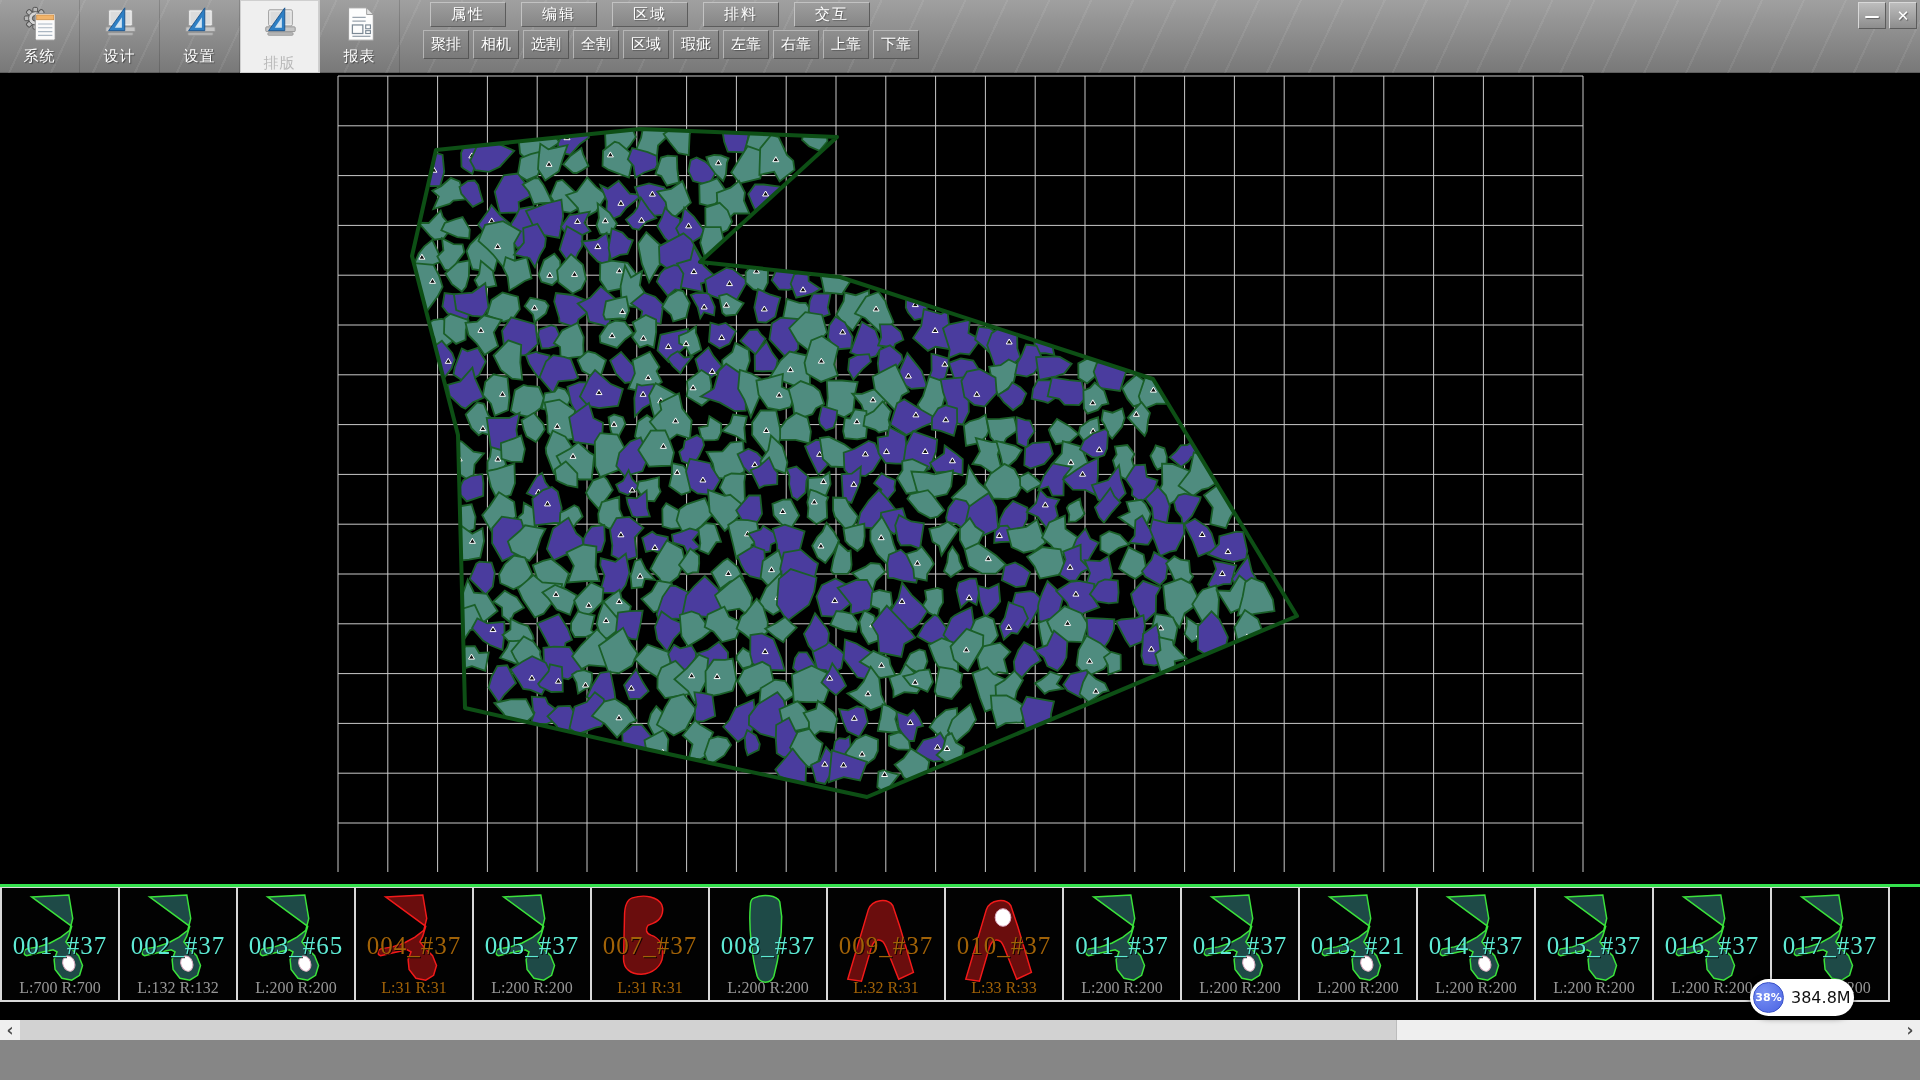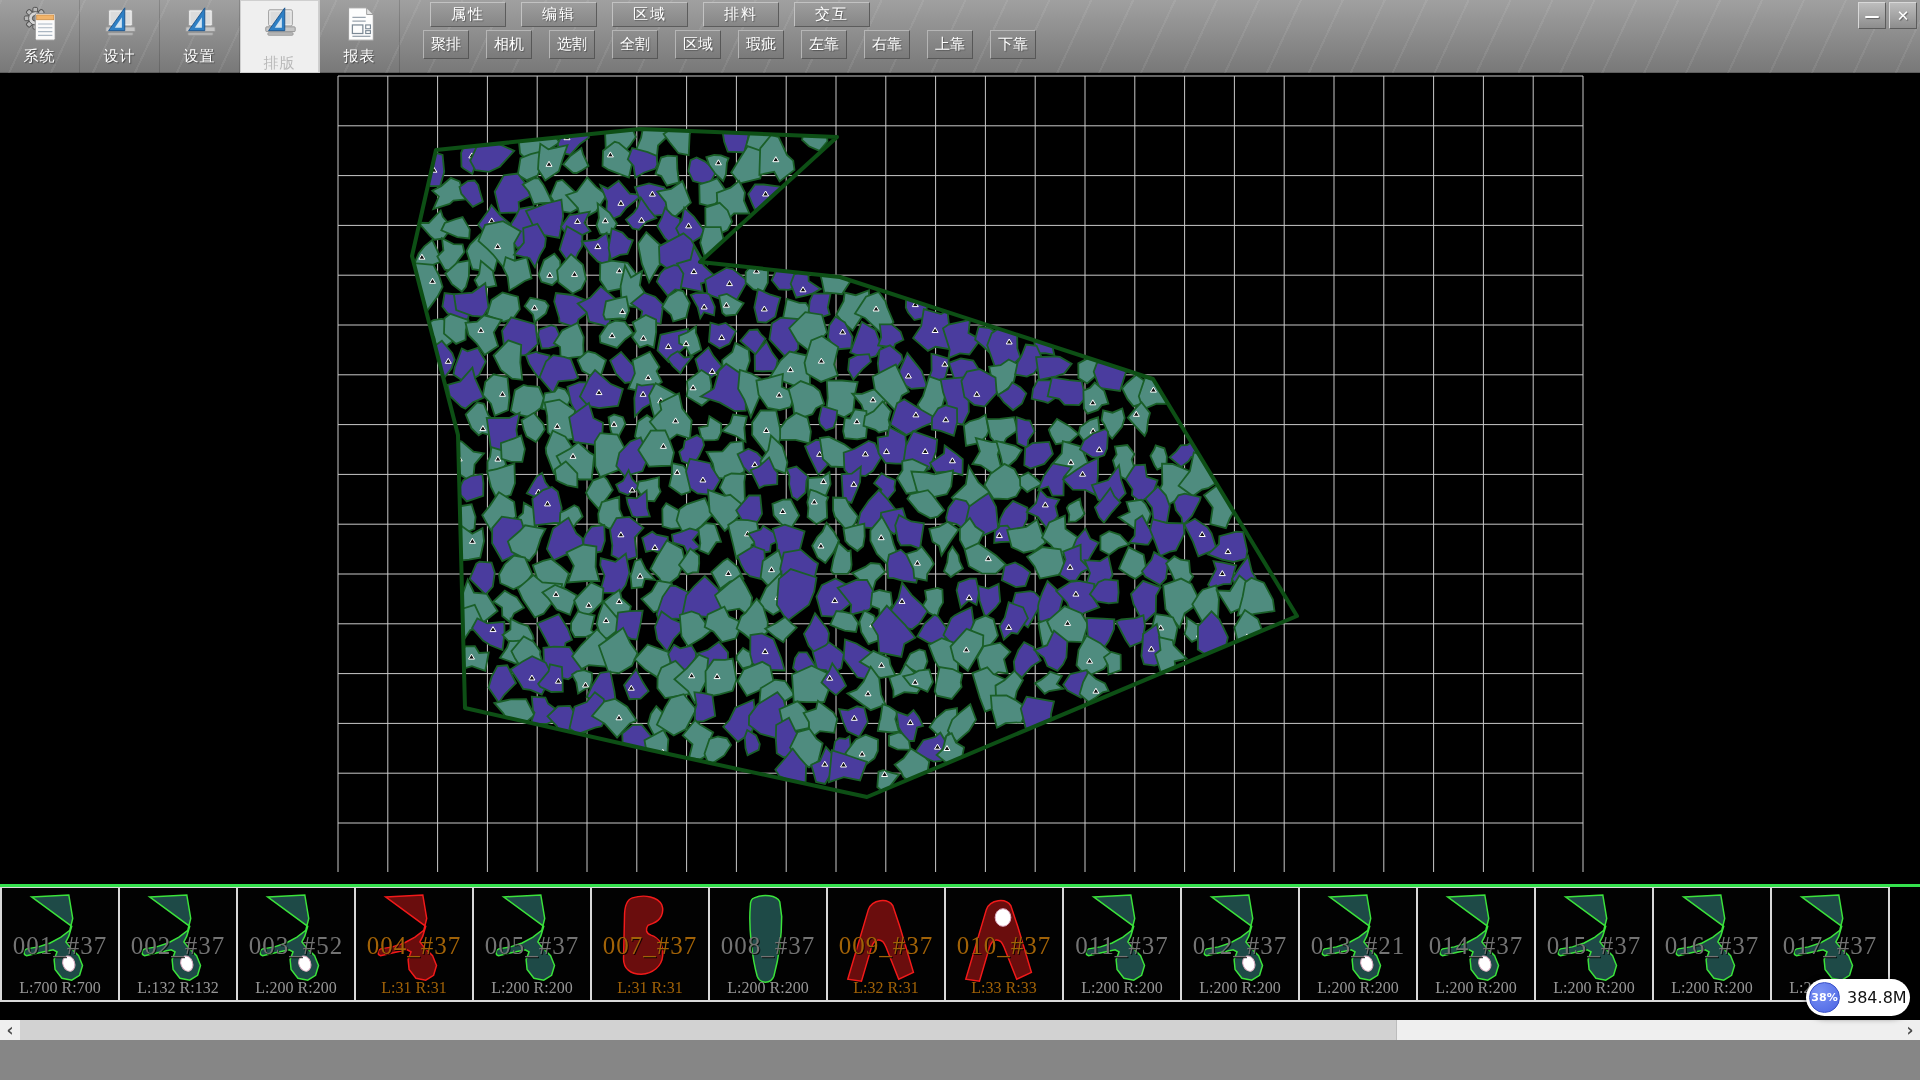--- a/index.html
+++ b/index.html
@@ -40,21 +40,21 @@
   .big-icon{width:40px;height:44px;display:flex;align-items:center;justify-content:center;}
 
   #menu-bar{position:absolute;left:430px;top:2px;display:flex;gap:15px;}
   .menu-btn{
     width:76px;height:25px;display:flex;align-items:center;justify-content:center;
     background:linear-gradient(#9d9d9d,#868686);
     border:1px solid;border-color:#c2c2c2 #5c5c5c #5c5c5c #c2c2c2;
     color:#fff;font-size:15px;letter-spacing:2px;cursor:pointer;box-sizing:border-box;
     text-shadow:1px 1px 1px rgba(0,0,0,0.35);
   }
-  #tool-bar{position:absolute;left:423px;top:30px;display:flex;gap:17px;}
+  #tool-bar{position:absolute;left:423px;top:30px;display:flex;gap:4px;}
   .tool-btn{
     width:46px;height:29px;display:flex;align-items:center;justify-content:center;
     background:linear-gradient(#8f8f8f,#7a7a7a);
     border:1px solid;border-color:#b5b5b5 #575757 #575757 #b5b5b5;
     color:#fff;font-size:15px;cursor:pointer;box-sizing:border-box;
     text-shadow:1px 1px 1px rgba(0,0,0,0.35);
   }
   #win-controls{position:absolute;right:3px;top:2px;display:flex;gap:3px;}
   .win-btn{
     width:28px;height:27px;display:flex;align-items:center;justify-content:center;
@@ -79,38 +79,38 @@
     position:absolute;left:0;top:44px;width:100%;text-align:center;
     font-family:"Liberation Serif","DejaVu Serif",serif;
     font-size:25px;letter-spacing:1px;text-shadow:1px 1px 0 rgba(0,0,0,0.8);
     pointer-events:none;
   }
   .thumb-lr{
     position:absolute;left:0;bottom:3px;width:100%;text-align:center;
     font-family:"Liberation Serif","DejaVu Serif",serif;
     font-size:16px;pointer-events:none;
   }
-  .lab-gray{color:#737373;}
+  .lab-gray{color:#5eead4;}
   .lab-gray2{color:#979797;}
   .lab-green{color:#a16207;}
 
   
   #hscroll{position:absolute;left:0;top:1020px;width:1920px;height:20px;background:#efefef;}
   .scroll-arrow{
     position:absolute;top:0;width:20px;height:20px;display:flex;align-items:center;justify-content:center;
     color:#4a4a4a;font-size:17px;font-weight:bold;cursor:pointer;background:#efefef;
   }
   .scroll-arrow.left{left:0;}
   .scroll-arrow.right{right:0;}
   #scroll-thumb{position:absolute;left:20px;top:0;width:1376px;height:20px;background:#d2d2d2;border-right:1px solid #bcbcbc;cursor:pointer;}
   #bottombar{position:absolute;left:0;top:1040px;width:1920px;height:40px;background:#868686;}
 
   
   #status-badge{
-    position:absolute;left:1806px;top:979px;width:104px;height:37px;
+    position:absolute;left:1750px;top:979px;width:104px;height:37px;
     background:#fff;border-radius:19px;display:flex;align-items:center;
     box-shadow:0 2px 6px rgba(0,0,0,0.55);
   }
   .badge-circle{
     width:31px;height:31px;border-radius:50%;margin-left:3px;
     background:radial-gradient(circle at 35% 30%,#7b93f5,#4a63e2);
     border:1px solid #3a52c8;box-sizing:border-box;
     display:flex;align-items:center;justify-content:center;
     color:#fff;font-size:11px;font-weight:bold;
   }
@@ -899,21 +899,21 @@
           <ellipse cx="60" cy="72" rx="6" ry="8" transform="rotate(-20 60 72)" fill="#ffffff" stroke="#dba8be" stroke-width="1"></ellipse>
         </svg>
         <div class="thumb-id lab-gray">002_#37</div>
         <div class="thumb-lr lab-gray2">L:132 R:132</div>
       </div>
       <div class="thumb-cell">
         <svg viewBox="0 0 100 100" width="98" height="100" class="thumb-svg">
           <path d="M22,4 L60,2 L64,26 L61,38 L52,45 L41,51 L29,55 L17,57 C14,58 13,63 17,64 L30,61 L44,58 L48,60 L45,68 L46,78 L53,87 L63,89 L71,84 L74,74 L70,64 L62,56 L57,50 L60,44 L63,34 Z" fill="#1e4a47" stroke="#3be33b" stroke-width="1.5"></path>
           <ellipse cx="60" cy="72" rx="6" ry="8" transform="rotate(-20 60 72)" fill="#ffffff" stroke="#dba8be" stroke-width="1"></ellipse>
         </svg>
-        <div class="thumb-id lab-gray">003_#52</div>
+        <div class="thumb-id lab-gray">003_#65</div>
         <div class="thumb-lr lab-gray2">L:200 R:200</div>
       </div>
       <div class="thumb-cell">
         <svg viewBox="0 0 100 100" width="98" height="100" class="thumb-svg">
           <path d="M22,4 L60,2 L64,26 L61,38 L52,45 L41,51 L29,55 L17,57 C14,58 13,63 17,64 L30,61 L44,58 L48,60 L45,68 L46,78 L53,87 L63,89 L71,84 L74,74 L70,64 L62,56 L57,50 L60,44 L63,34 Z" fill="#6a0d0d" stroke="#f21a1a" stroke-width="1.5"></path>
         </svg>
         <div class="thumb-id lab-green">004_#37</div>
         <div class="thumb-lr lab-green">L:31 R:31</div>
       </div>
       <div class="thumb-cell">

